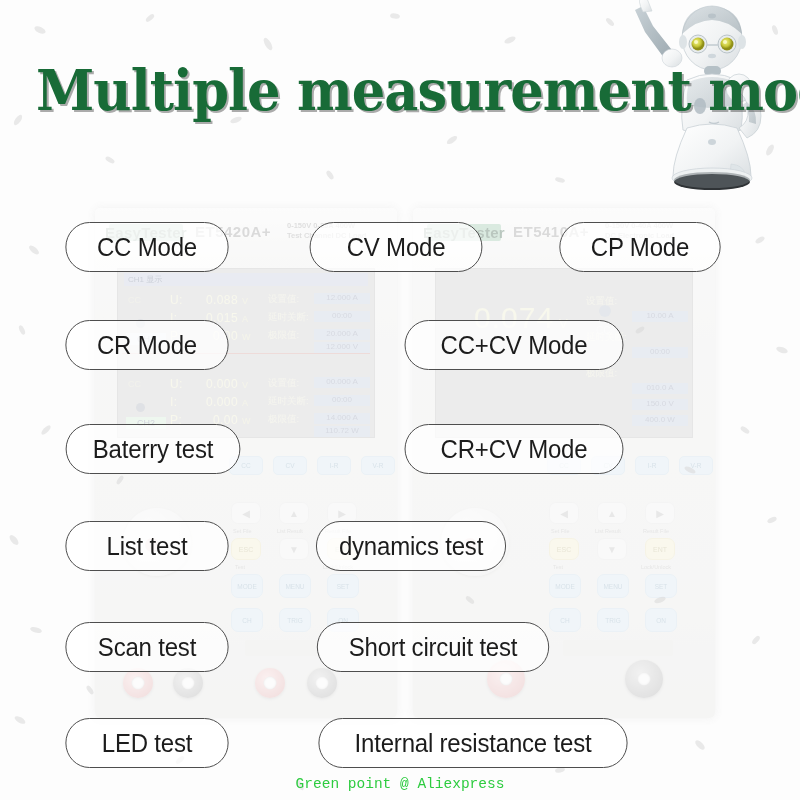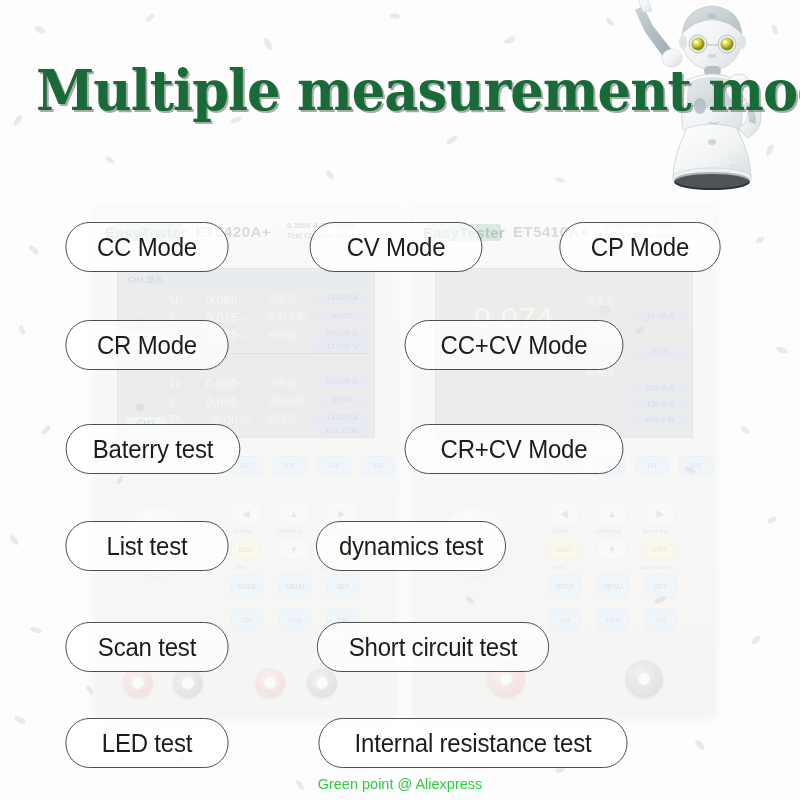--- a/index.html
+++ b/index.html
@@ -202,21 +202,21 @@
 
   
   .footer {
     position: absolute;
     left: 0; right: 0;
     bottom: 8px;
     z-index: 9;
     text-align: center;
     color: #2ecc40;
     font-size: 14.5px;
-    font-family: Liberation Sans, sans-serif;
+    font-family: Liberation Mono, monospace;
   }
 </style>
 </head>
 <body>
 
 <div id="canvas">
 
   <div class="photo">
 
     <div class="device left">

